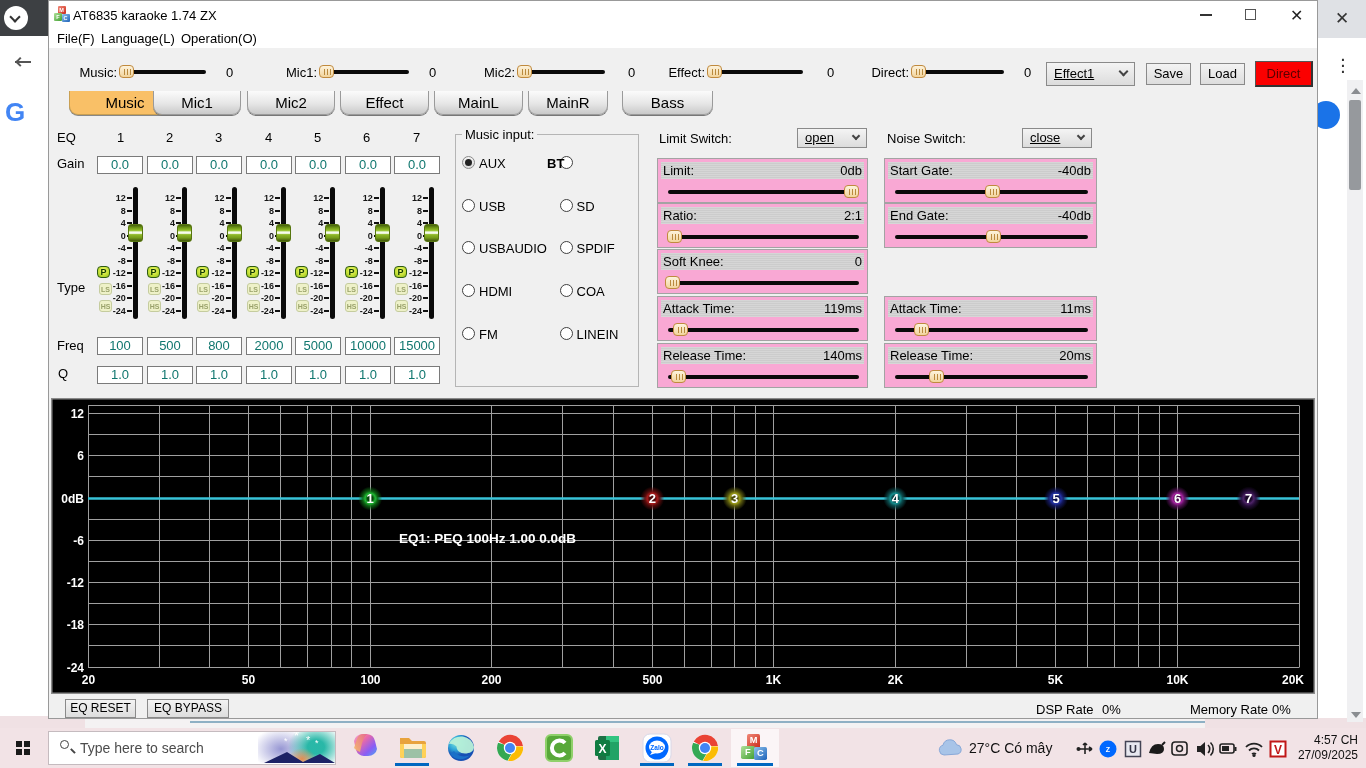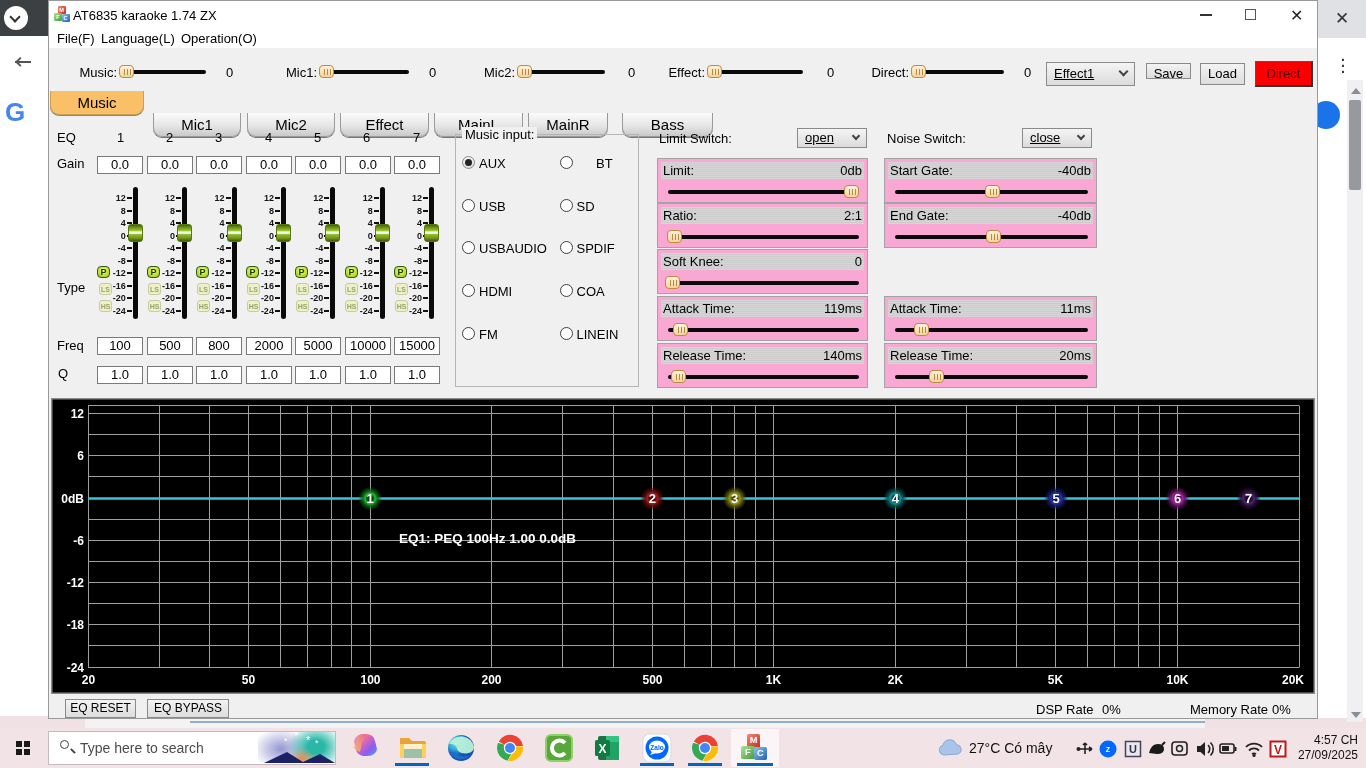--- a/index.html
+++ b/index.html
@@ -1,27 +1,27 @@
 <!DOCTYPE html>
 <html><head><meta charset="utf-8"><title>AT6835</title><style>
 *{margin:0;padding:0;box-sizing:border-box;}
 html,body{width:1366px;height:768px;overflow:hidden;font-family:"Liberation Sans",sans-serif;}
 #screen{position:absolute;left:0;top:0;width:1366px;height:768px;background:#fff;}
 .abs{position:absolute;}
 .lbl{position:absolute;font-size:13px;color:#000;white-space:nowrap;line-height:15px;}
-.box{position:absolute;background:#fff;border:1px solid #7a7a7a;font-size:13px;text-align:center;line-height:16px;color:#000000;}
+.box{position:absolute;background:#fff;border:1px solid #7a7a7a;font-size:13px;text-align:center;line-height:16px;color:#0f766e;}
 .htrack{position:absolute;height:4px;background:#0a0a0a;border-radius:2px;}
 .hthumb{position:absolute;width:15px;height:13px;background:linear-gradient(180deg,#fdf3dd,#f2d49c);border:1px solid #c08a3e;border-radius:4px;}
 .hthumb::after{content:"";position:absolute;left:4px;top:3px;width:7px;height:6px;background:repeating-linear-gradient(90deg,#b98a3e 0 1px,rgba(0,0,0,0) 1px 3px);}
 .grp{position:absolute;border:1px solid #a3a3a3;background:#f9a8d4;}
 .gbar{position:absolute;left:3px;right:3px;top:3px;height:17px;background:repeating-linear-gradient(180deg,#d6d6d6 0 1px,#cccccc 1px 2px);}
 .gbar .gl{position:absolute;left:2px;top:1px;font-size:13px;}
 .gbar .gv{position:absolute;right:2px;top:1px;font-size:13px;}
 .tab{position:absolute;top:90px;height:24px;text-align:center;font-size:15px;line-height:23px;color:#000;border-radius:0 0 9px 9px;}
-.tab.ina{background:linear-gradient(180deg,#fbfbfb,#e6e6e6 55%,#c9c9c9);border:1px solid #9a9a9a;border-top:none;box-shadow:0 1px 0 #777;margin-top:22px;}
+.tab.ina{background:linear-gradient(180deg,#fbfbfb,#e6e6e6 55%,#c9c9c9);border:1px solid #9a9a9a;border-top:none;box-shadow:0 1px 0 #777;}
 .tab.act{background:#f9c067;border:1px solid #caa052;border-top:none;box-shadow:0 1px 0 #888;}
 .vtrack{position:absolute;width:5px;background:#0a0a0a;border-radius:2.5px;}
 .vthumb{position:absolute;width:15px;height:18px;border-radius:3px;border:1px solid #57760f;background:linear-gradient(180deg,#44600c 0%,#6d9415 16%,#96c22c 34%,#f6fbea 44%,#f8fcf0 52%,#8fb928 60%,#759c1a 80%,#42570a 100%);}
 .tick{position:absolute;width:5px;height:2px;background:#111;}
 .slab{position:absolute;font-size:9px;font-weight:bold;color:#151515;text-align:right;width:22px;line-height:10px;}
 .pbtn{position:absolute;width:13px;height:12px;border:1px solid #2e5b13;border-radius:4px;background:radial-gradient(circle at 50% 35%,#f4fc72,#c6e038 55%,#8fbc1c);font-size:9px;font-weight:bold;text-align:center;line-height:11px;color:#143c06;}
 .sbtn{position:absolute;width:13px;height:12px;border:1px solid #c5cc9e;border-radius:3px;background:#eef1c8;font-size:7px;font-weight:bold;text-align:center;line-height:11px;color:#9aa26b;}
 .radio{position:absolute;width:13px;height:13px;border:1px solid #404040;border-radius:50%;background:#fff;}
 .radio.sel::after{content:"";position:absolute;left:2px;top:2px;width:7px;height:7px;border-radius:50%;background:#222;}
 .btn{position:absolute;background:linear-gradient(180deg,#f3f3f3,#dddddd);border:1px solid #8a8a8a;font-size:13px;text-align:center;color:#000;}
@@ -82,24 +82,24 @@
 <div class="hthumb" style="left:658px;top:64px;"></div>
 <div class="lbl" style="left:778px;top:64px;">0</div>
 <div class="lbl" style="left:794px;top:64px;width:66px;text-align:right;">Direct:</div>
 <div class="htrack" style="left:864px;top:69px;width:91px;"></div>
 <div class="hthumb" style="left:862px;top:64px;"></div>
 <div class="lbl" style="left:975px;top:64px;">0</div>
 <div class="sel" style="left:997px;top:61px;width:89px;height:24px;">
         <div class="tx">Effect1</div>
         <div class="ch"></div>
       </div>
-<div class="btn" style="left:1097px;top:62px;width:45px;height:16px;line-height:20px;">Save</div>
+<div class="btn" style="left:1097px;top:62px;width:45px;height:22px;line-height:20px;">Save</div>
 <div class="btn" style="left:1151px;top:62px;width:45px;height:22px;line-height:20px;">Load</div>
 <div class="abs" style="left:1206px;top:60px;width:58px;height:26px;background:#fb0000;border:1px solid #555;border-right:2px solid #333;border-bottom:2px solid #333;font-size:13px;color:#5a0000;text-align:center;line-height:24px;">Direct</div>
-<div class="tab act" style="left:1px;width:94px;">Music</div>
+<div class="tab act" style="left:20px;width:112px;">Music</div>
 <div class="tab ina" style="left:104px;width:88px;">Mic1</div>
 <div class="tab ina" style="left:198px;width:88px;">Mic2</div>
 <div class="tab ina" style="left:291px;width:89px;">Effect</div>
 <div class="tab ina" style="left:385px;width:89px;">MainL</div>
 <div class="tab ina" style="left:479px;width:80px;">MainR</div>
 <div class="tab ina" style="left:573px;width:91px;">Bass</div>
 <div class="lbl" style="left:8px;top:129px;">EQ</div>
 <div class="lbl" style="left:8px;top:155px;">Gain</div>
 <div class="lbl" style="left:8px;top:279px;">Type</div>
 <div class="lbl" style="left:8px;top:337px;">Freq</div>
@@ -305,21 +305,21 @@
 <div class="pbtn" style="left:345px;top:265px;">P</div>
 <div class="sbtn" style="left:346px;top:282px;">LS</div>
 <div class="sbtn" style="left:346px;top:299px;">HS</div>
 <div class="box" style="left:345px;top:336px;width:46px;height:18px;">15000</div>
 <div class="box" style="left:345px;top:365px;width:46px;height:18px;">1.0</div>
 <div class="abs" style="left:406px;top:133px;width:184px;height:253px;border:1px solid #b5b5b5;"></div>
 <div class="lbl" style="left:413px;top:126px;background:#f0f0f0;padding:0 3px;">Music input:</div>
 <div class="radio sel" style="left:413px;top:154.5px;"></div>
 <div class="lbl" style="left:430px;top:154.5px;">AUX</div>
 <div class="radio" style="left:510.5px;top:154.5px;"></div>
-<div class="lbl" style="left:547px;top:154.5px;">BT</div>
+<div class="lbl" style="left:498px;top:154.5px;font-weight:bold;">BT</div>
 <div class="radio" style="left:413px;top:197.5px;"></div>
 <div class="lbl" style="left:430px;top:197.5px;">USB</div>
 <div class="radio" style="left:510.5px;top:197.5px;"></div>
 <div class="lbl" style="left:527.5px;top:197.5px;">SD</div>
 <div class="radio" style="left:413px;top:240px;"></div>
 <div class="lbl" style="left:430px;top:240px;">USBAUDIO</div>
 <div class="radio" style="left:510.5px;top:240px;"></div>
 <div class="lbl" style="left:527.5px;top:240px;">SPDIF</div>
 <div class="radio" style="left:413px;top:283px;"></div>
 <div class="lbl" style="left:430px;top:283px;">HDMI</div>

